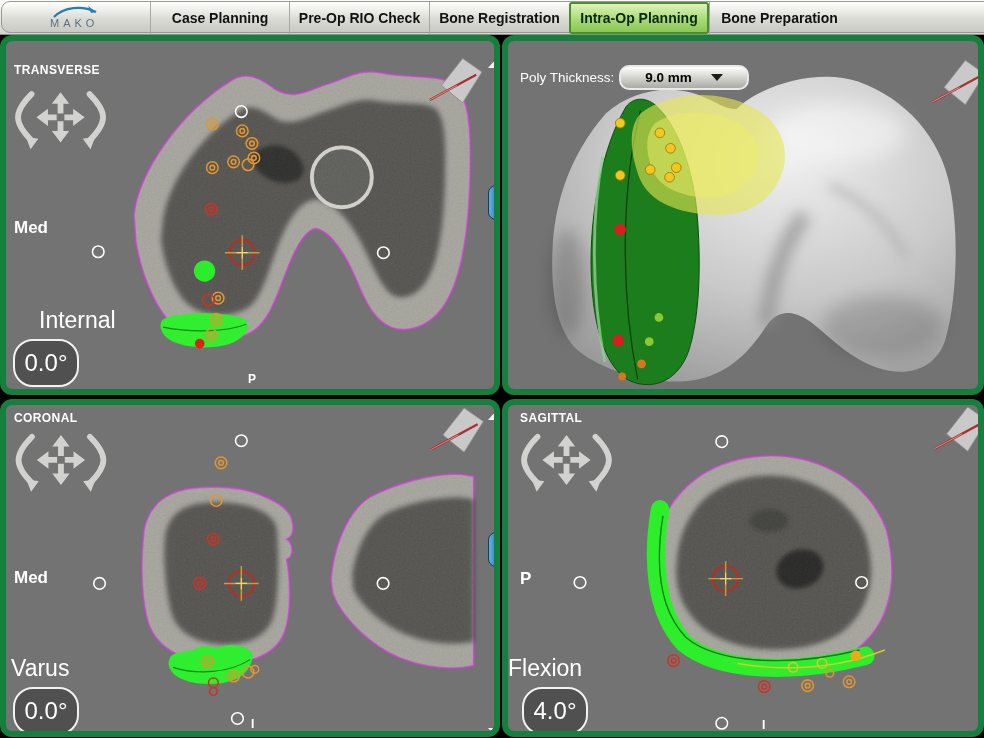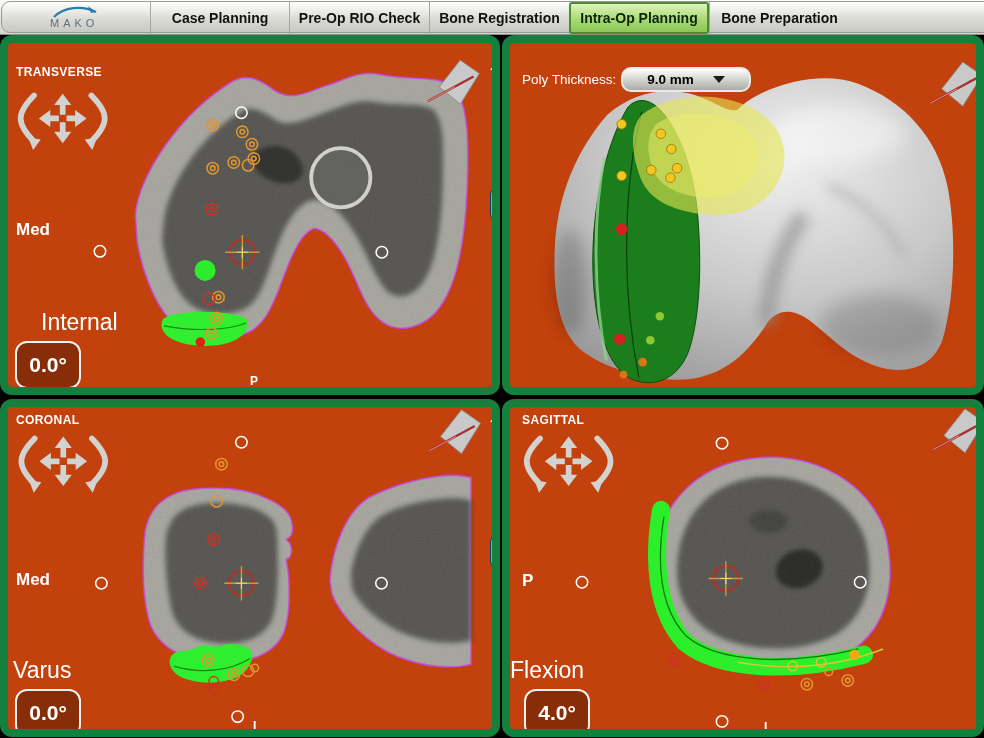--- a/index.html
+++ b/index.html
@@ -16,35 +16,35 @@
   .logo-swoosh{position:absolute;left:46px;top:3px;}
   .logo-text{position:absolute;left:48px;top:15px;font-size:11px;letter-spacing:4px;
           color:#5e707d;font-weight:400;}
   .tab{position:absolute;top:0;height:32px;display:flex;align-items:center;justify-content:center;
           font-size:14px;font-weight:700;color:#111;border-left:1px solid #a8a8a2;
           box-sizing:border-box;cursor:pointer;}
   .tab.active{background:linear-gradient(#dff2bb,#a5d871 60%,#8cc657);
           border:2px solid #4c8d2d;border-radius:3px;color:#0c2606;}
 
   
-  .panel{position:absolute;background:#c2410c;border:8px solid #15803d;border-radius:12px;
+  .panel{position:absolute;background:#737373;border:6px solid #15803d;border-radius:12px;
          overflow:hidden;box-sizing:border-box;}
   #q-transverse{left:0;top:35px;width:500px;height:360px;}
   #q-model{left:502px;top:35px;width:482px;height:360px;}
   #q-coronal{left:0;top:399px;width:500px;height:338px;}
   #q-sagittal{left:502px;top:399px;width:482px;height:338px;}
   .vp-svg{position:absolute;left:0;top:0;width:100%;height:100%;}
 
   .vp-title{position:absolute;color:#fff;font-size:12px;font-weight:700;letter-spacing:.4px;}
   .side-label{position:absolute;color:#fff;font-size:17px;font-weight:700;}
   .orient-label{position:absolute;color:#fff;font-size:12px;font-weight:700;}
   .angle-name{position:absolute;color:#fff;font-size:23px;font-weight:400;}
-  .angle-box{position:absolute;width:62px;height:44px;border:2.5px solid #f2f2f2;border-radius:12px;
-         display:flex;align-items:center;justify-content:center;color:#fff;font-size:21px;
-         background:rgba(0,0,0,.3);font-weight:bold;}
+  .angle-box{position:absolute;width:62px;height:44px;border:2.5px solid #f2f2f2;border-radius:20px;
+         display:flex;align-items:center;justify-content:center;color:#fff;font-size:24px;
+         background:rgba(0,0,0,.3);}
 
   
   .poly-row{position:absolute;left:12px;top:24px;display:flex;align-items:center;z-index:5;}
   .poly-label{color:#fff;font-size:13.5px;margin-right:5px;}
   .dropdown{width:78px;height:21px;border:2px solid #e9e9e9;border-radius:10px;
          background:linear-gradient(#ffffff,#d8d8d4 45%,#ababa6);
          display:flex;align-items:center;justify-content:space-between;
          padding:0 24px;font-size:13.5px;font-weight:700;color:#000;cursor:pointer;}
   .dd-arrow{width:0;height:0;border-left:6px solid transparent;border-right:6px solid transparent;
          border-top:7px solid #1c1c1c;}

